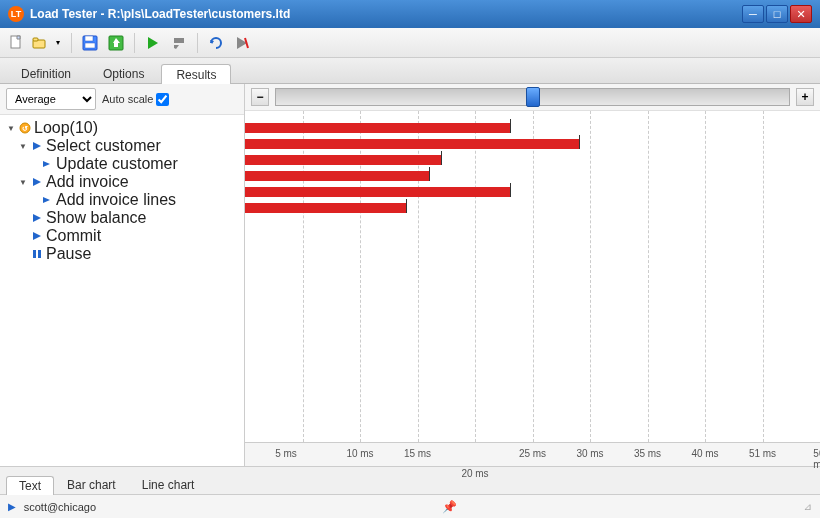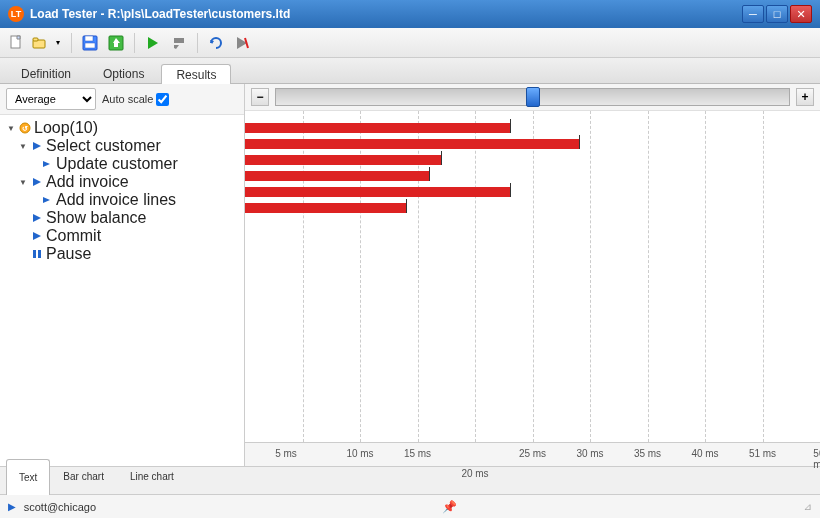--- a/index.html
+++ b/index.html
@@ -226,22 +226,22 @@
     
     .bottom-tabs {
       height: 28px;
       border-top: 1px solid #ccc;
       display: flex;
       align-items: flex-end;
       background: #f0f0f0;
       padding: 0 6px;
     }
     .bottom-tab {
-      padding: 12px 12px;
-      font-size: 10px;
+      padding: 2px 12px;
+      font-size: 12px;
       cursor: pointer;
       border: 1px solid transparent;
       border-bottom: none;
       border-radius: 3px 3px 0 0;
       background: transparent;
       color: #333;
     }
     .bottom-tab.active {
       background: white;
       border-color: #bbb;

